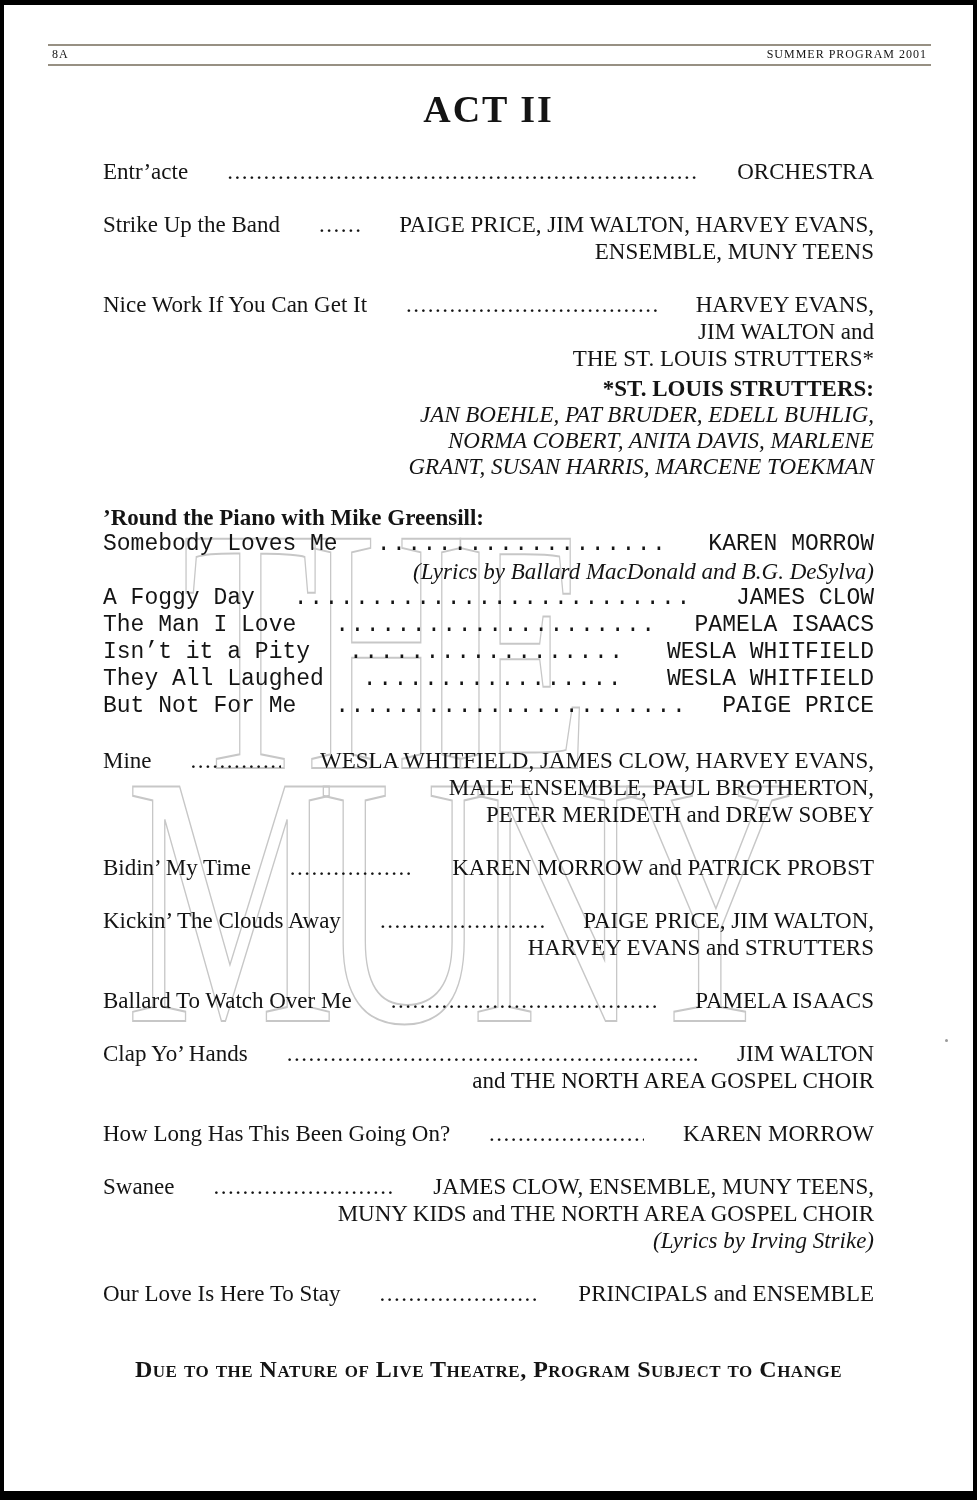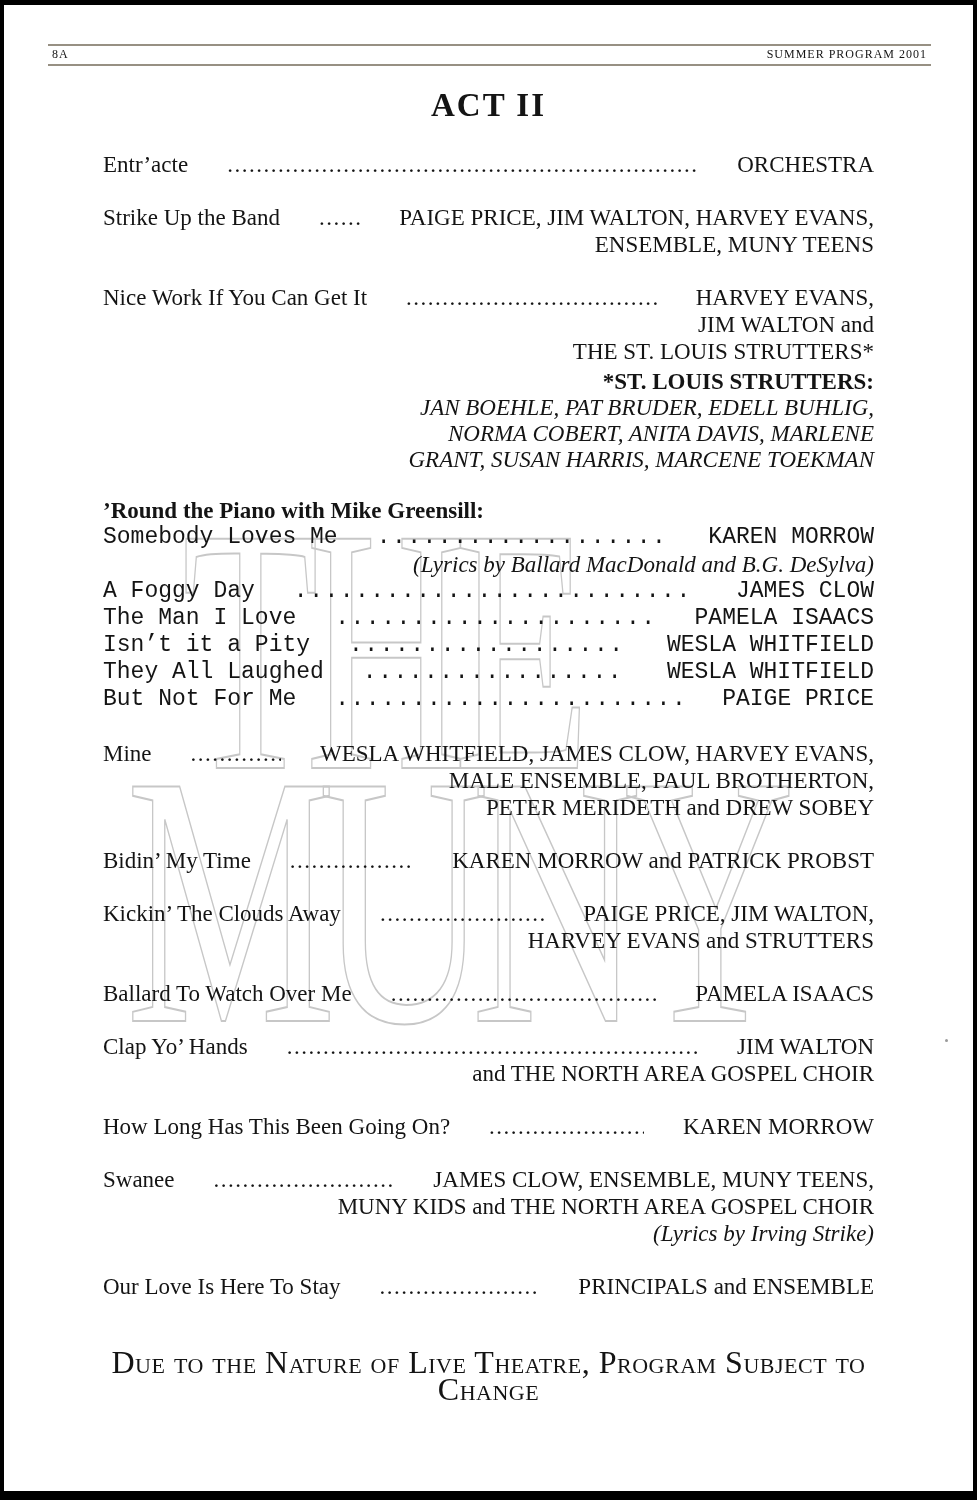--- a/index.html
+++ b/index.html
@@ -47,21 +47,21 @@
     border-bottom:2px solid #979083;
     padding:1px 4px 2px 4px;
     display:flex;justify-content:space-between;align-items:baseline;
     font-size:12px;letter-spacing:1px;
   }
   
   .act-title{
     position:relative;z-index:1;
     margin-top:21px;
     text-align:center;
-    font-size:33px;font-weight:bold;letter-spacing:2px;
+    font-size:38px;font-weight:bold;letter-spacing:2px;
   }
   
   .content{
     position:relative;z-index:1;
     margin:27px 99px 0 99px;
     font-size:23px;line-height:27px;
   }
   .entry{margin-bottom:26px;}
   .row{display:flex;align-items:baseline;gap:39px;}
   .song{white-space:nowrap;}
@@ -84,23 +84,23 @@
   .strutters-names{font-style:italic;}
   
   .section-heading{font-weight:bold;margin-bottom:0;}
   .piano-block .row{margin:0;font-family:Liberation Mono, monospace;}
   .piano-block{margin-bottom:26px;}
   
   .footer-note{
     position:relative;z-index:1;
     margin-top:49px;
     text-align:center;
-    font-weight:normal;
+    font-weight:bold;
     font-variant:small-caps;
-    font-size:32px;
+    font-size:24px;
     letter-spacing:0.5px;
   }
 </style>
 </head>
 <body>
 
 <div class="page">
 
   <div class="watermark">
     <div class="wm wm-the">THE</div>

